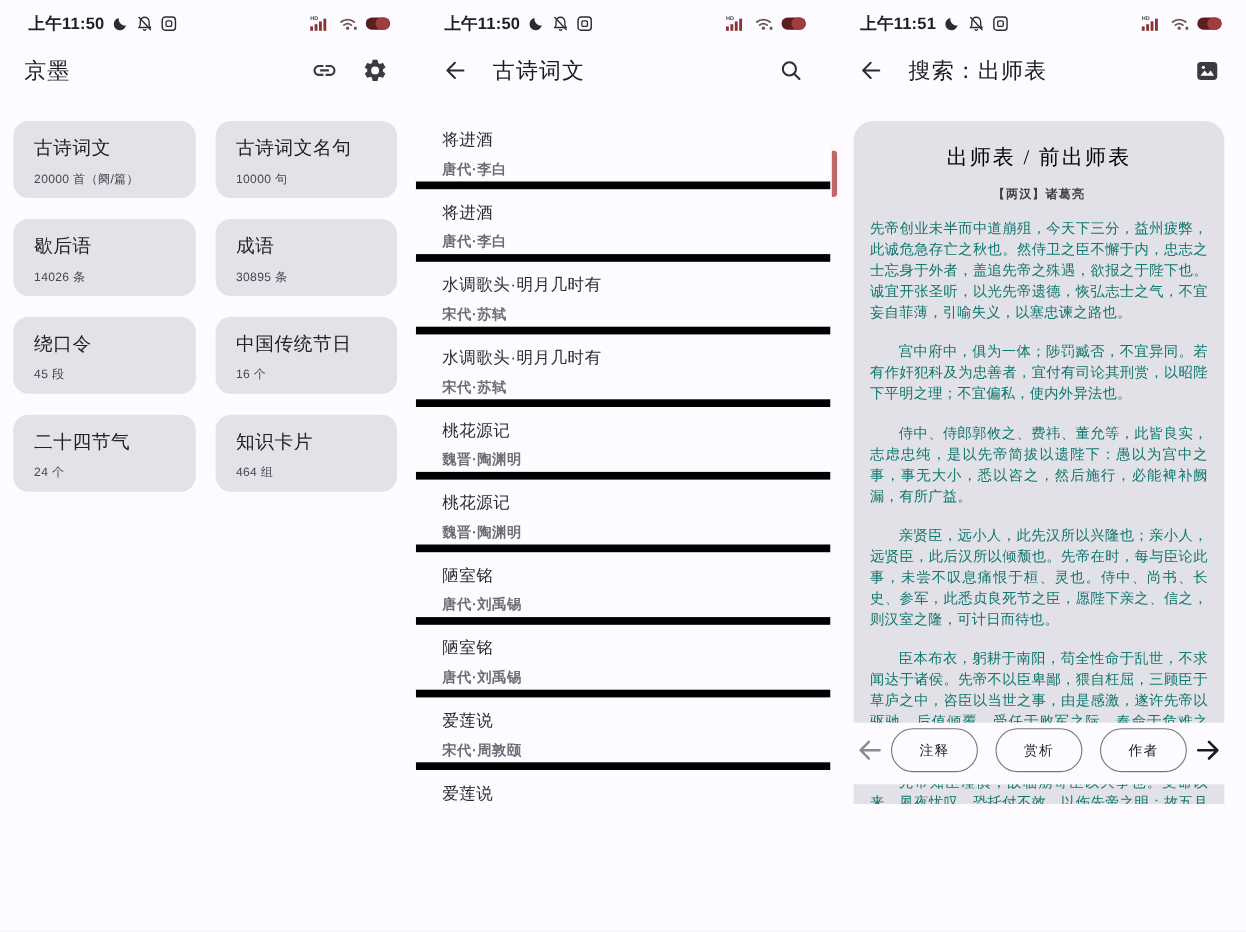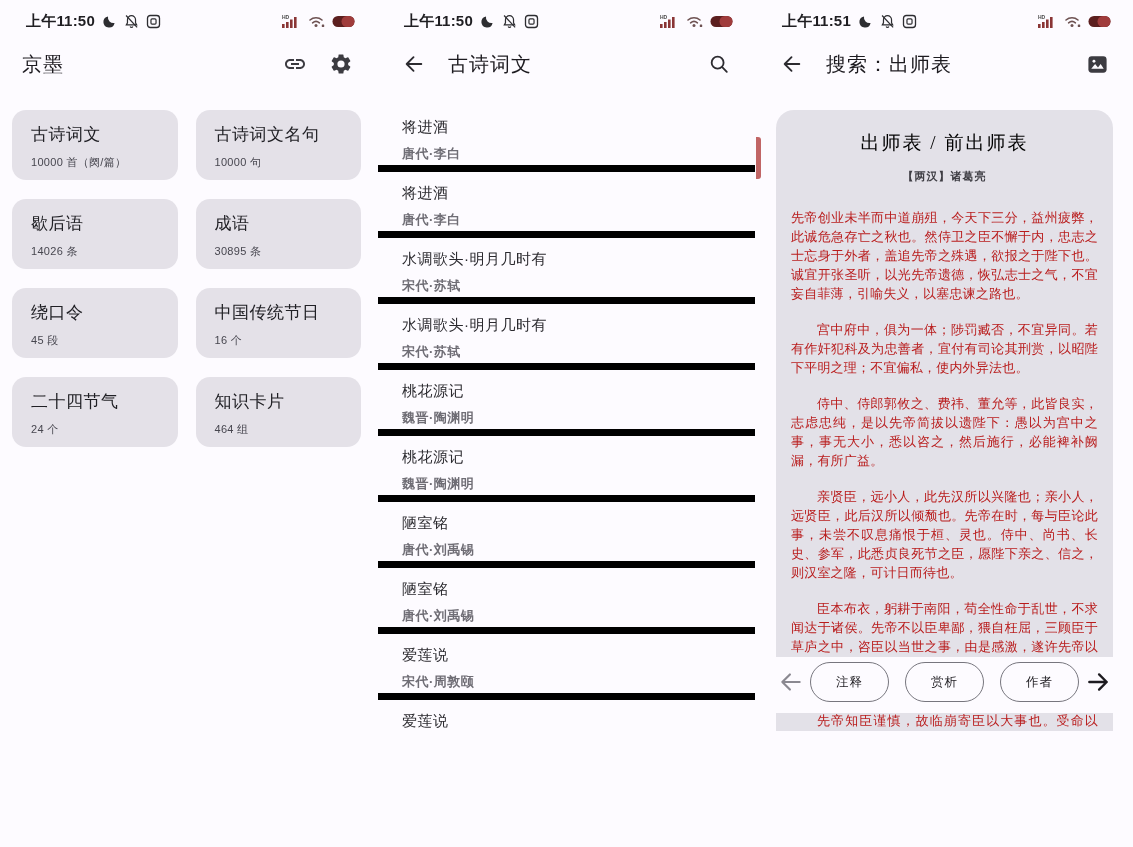--- a/index.html
+++ b/index.html
@@ -33,21 +33,21 @@
   .plist{position:absolute;top:106px;left:0;right:0;}
   .pitem{height:66px;box-sizing:border-box;padding:12px 24px 0;border-bottom:7px solid #000000;cursor:pointer;}
   .pi-title{font-size:15px;color:#2b2a2f;letter-spacing:.5px;}
   .pi-meta{font-size:13px;color:#6f6d75;margin-top:8px;font-weight:700;letter-spacing:.5px;}
 
   
   .scard{position:absolute;left:20px;width:337px;top:110px;height:684px;background:#e3e1e8;
          border-radius:18px 18px 0 0;box-sizing:border-box;padding:20px 15px 0;overflow:hidden;}
   .scard-title{text-align:center;font-size:19px;color:#000000;letter-spacing:2px;font-family:Liberation Serif, serif;}
   .scard-author{text-align:center;font-size:11px;font-weight:700;color:#3e3d43;margin-top:13px;letter-spacing:1px;}
-  .scard-body{margin-top:24px;font-size:13px;line-height:19px;color:#b91c1c;text-align:justify;
+  .scard-body{margin-top:14px;font-size:13px;line-height:19px;color:#0f766e;text-align:justify;
               letter-spacing:.2px;}
   .para{margin:17px 0 0;text-indent:2em;}
   .para:first-child{margin-top:0;text-indent:0;}
   .scroll-red{position:absolute;left:0;top:137px;width:5px;height:42px;background:#b64a4a;
               border-radius:0 3px 3px 0;opacity:.85;}
 
   
   .bottombar{position:absolute;left:0;right:0;bottom:18px;height:56px;background:#fdfbff;
              display:flex;align-items:center;justify-content:space-between;padding:0 22px 6px;box-sizing:border-box;}
   .pill-row{display:flex;gap:16px;}
@@ -109,21 +109,21 @@
       <span class="icon-btn">
         <svg width="24" height="24" viewBox="0 0 24 24">
             <path d="M19.14 12.94c.04-.3.06-.61.06-.94 0-.32-.02-.64-.07-.94l2.03-1.58a.49.49 0 0 0 .12-.61l-1.92-3.32a.49.49 0 0 0-.59-.22l-2.39.96c-.5-.38-1.03-.7-1.62-.94l-.36-2.54a.48.48 0 0 0-.48-.41h-3.84c-.24 0-.43.17-.47.41l-.36 2.54c-.59.24-1.13.57-1.62.94l-2.39-.96a.49.49 0 0 0-.59.22L2.74 8.87c-.12.21-.08.47.12.61l2.03 1.58c-.05.3-.09.63-.09.94s.02.64.07.94l-2.03 1.58a.49.49 0 0 0-.12.61l1.92 3.32c.12.22.37.29.59.22l2.39-.96c.5.38 1.03.7 1.62.94l.36 2.54c.05.24.24.41.48.41h3.84c.24 0 .44-.17.47-.41l.36-2.54c.59-.24 1.13-.56 1.62-.94l2.39.96c.22.08.47 0 .59-.22l1.92-3.32a.49.49 0 0 0-.12-.61l-2.01-1.58zM12 15.6a3.6 3.6 0 1 1 0-7.2 3.6 3.6 0 0 1 0 7.2z" fill="#3c3b41"></path>
           </svg>
       </span>
     </div>
 
     <div class="cards">
         <div class="card">
         <div class="card-title">古诗词文</div>
-        <div class="card-count">10000 首（阕/篇）</div>
+        <div class="card-count">20000 首（阕/篇）</div>
       </div>
         <div class="card">
         <div class="card-title">古诗词文名句</div>
         <div class="card-count">10000 句</div>
       </div>
         <div class="card">
         <div class="card-title">歇后语</div>
         <div class="card-count">14026 条</div>
       </div>
         <div class="card">

